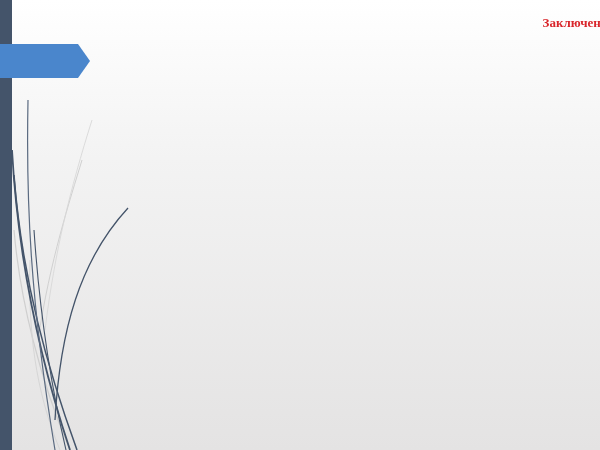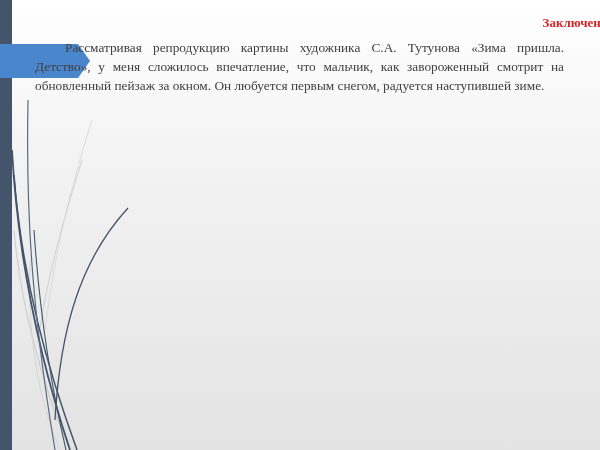--- a/index.html
+++ b/index.html
@@ -90,16 +90,15 @@
 
   <svg class="arrow" viewBox="0 0 90 34" xmlns="http://www.w3.org/2000/svg">
     <polygon points="0,0 78,0 90,17 78,34 0,34" fill="#4a86cc"></polygon>
   </svg>
 
   <div class="title">
     <span>Заключение</span>
   </div>
 
   <div class="body-text">
-    <p>Рассматривая репродукцию картины художника С.А. Тутунова «Зима пришла. Детство», у меня сложилось впечатление, что мальчик, как завороженный смотрит на обновленный пейзаж за окном.  Он любуется первым снегом, радуется наступившей зиме.</p>
   </div>
 
 </div>
 
 </body></html>

